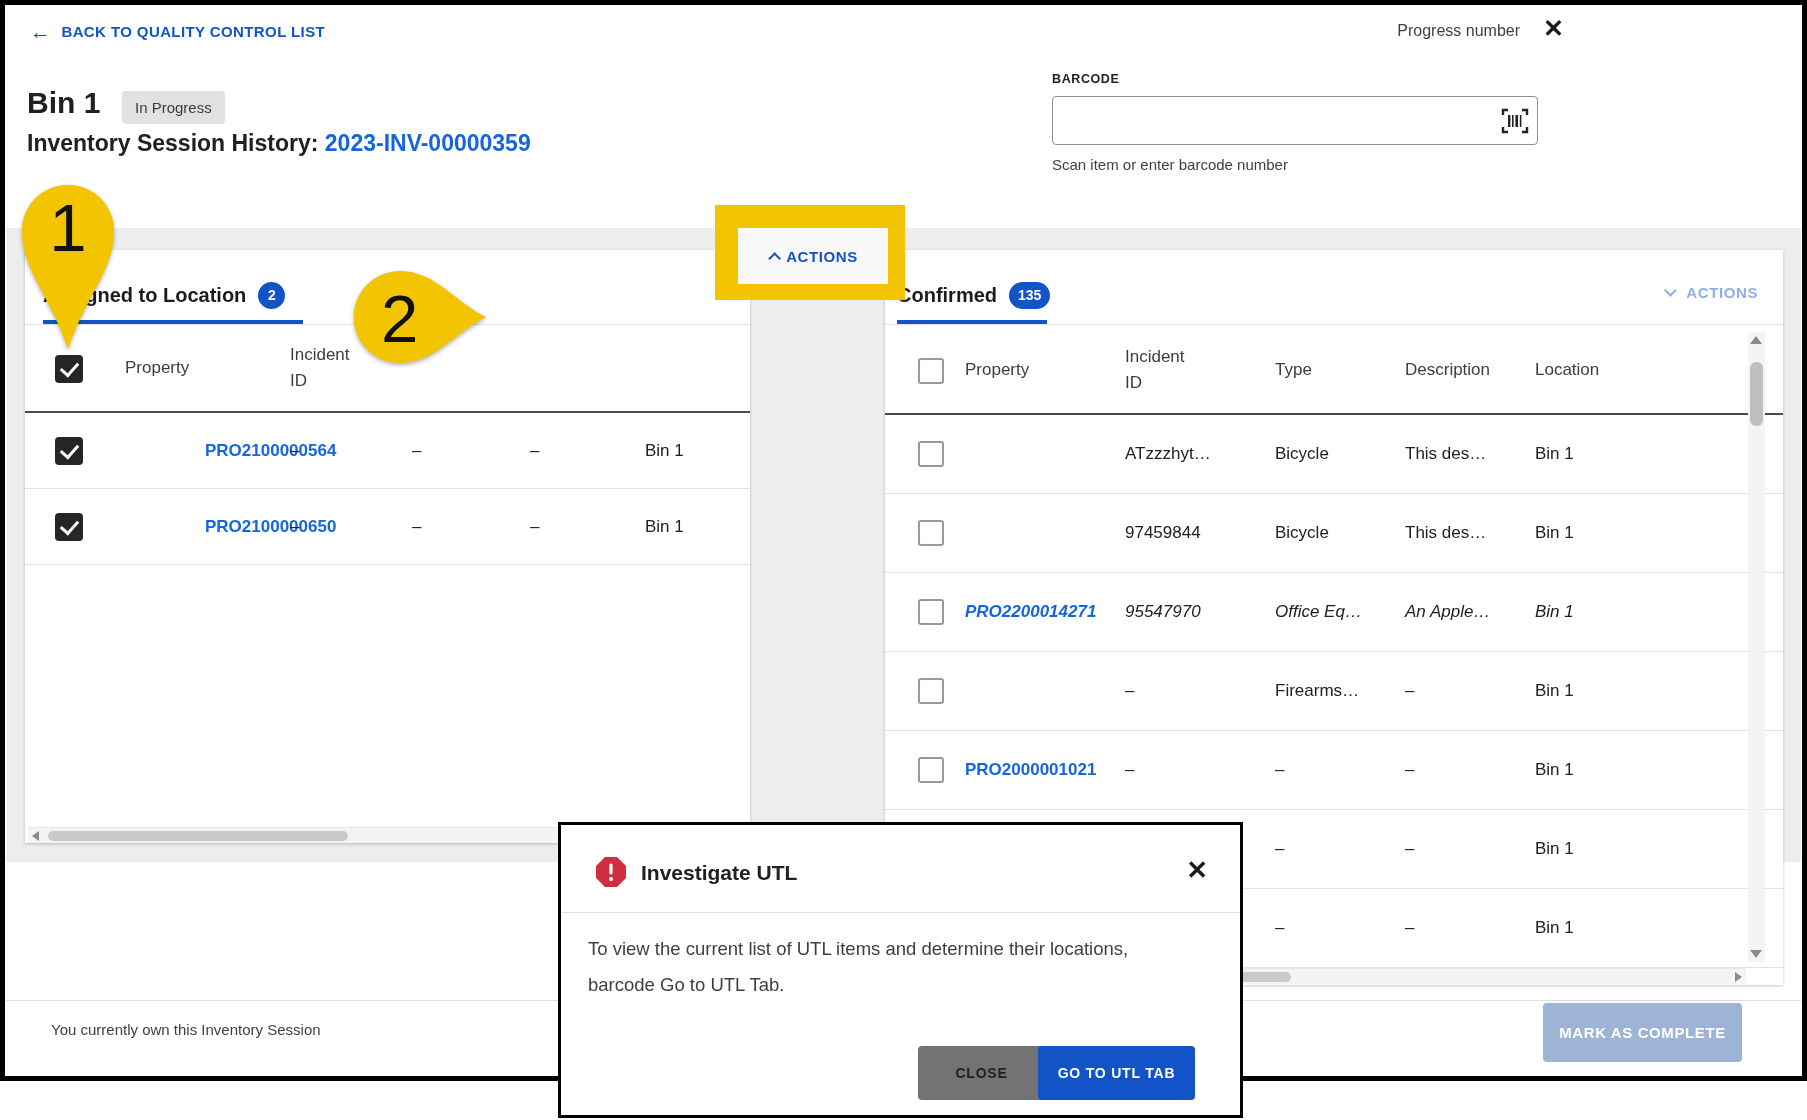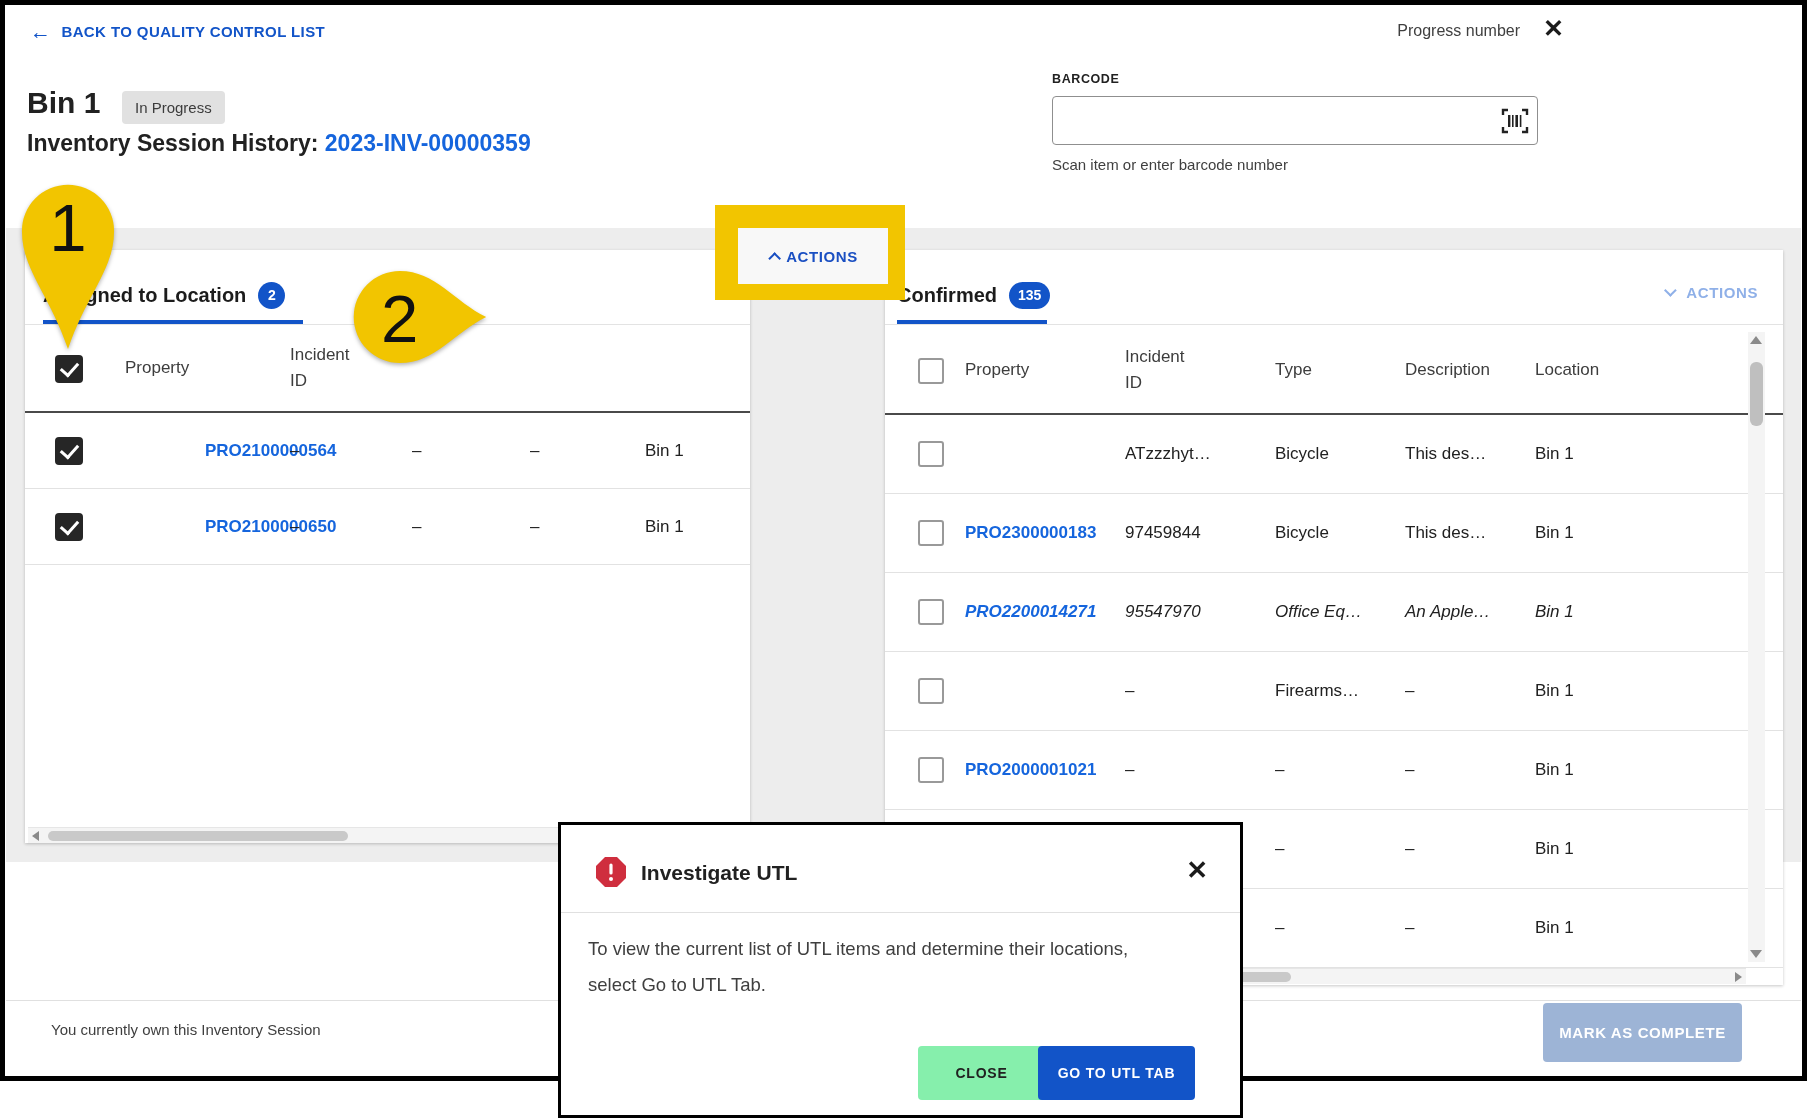--- a/index.html
+++ b/index.html
@@ -111,21 +111,21 @@
   #modal { position:absolute; left:558px; top:822px; width:685px; height:296px; background:#fff;
     border:3px solid #000; z-index:10; }
   #modal-header { position:absolute; left:0; top:0; width:100%; height:86px; }
   #alert-icon { position:absolute; left:34px; top:31px; }
   #modal-title { position:absolute; left:80px; top:36px; font-size:21px; font-weight:bold; }
   #modal-close { position:absolute; right:32px; top:30px; font-size:26px; font-weight:bold; color:#1b1b1b; cursor:pointer; }
   #modal-divider { position:absolute; left:0; top:87px; width:100%; height:1px; background:#e0e0e0; }
   #modal-body { position:absolute; left:27px; top:106px; width:630px; font-size:18.5px; color:#3f3f3f; line-height:36px; }
   .modal-btn { position:absolute; top:221px; height:54px; border:none; border-radius:4px; font-size:14px;
     font-weight:bold; letter-spacing:.8px; cursor:pointer; font-family:"Liberation Sans",sans-serif; }
-  #btn-close { left:357px; width:127px; background:#86efac; color:#212121; }
+  #btn-close { left:357px; width:127px; background:#737373; color:#212121; }
   #btn-goutl { left:477px; width:157px; background:var(--accent-blue,#1254c8); color:#fff; }
 
   
   #footer-divider { position:absolute; left:6px; top:1000px; width:1795px; height:1px; background:#e0e0e0; z-index:1;}
   #ownership { position:absolute; left:25px; top:1021px; font-size:15px; color:#3f3f3f; z-index:1;margin-left:26px;}
   #mark-complete { position:absolute; left:1543px; top:1003px; width:199px; height:59px;
     background:var(--disabled-button-blue,#9db4d6); color:#fff; border:none; border-radius:4px;
     font-size:15px; font-weight:bold; letter-spacing:.6px; z-index:1; font-family:"Liberation Sans",sans-serif;}
 </style>
 </head>
@@ -223,21 +223,20 @@
 
     <div class="trow" style="top:165px;">
       <span class="cb unchecked rc-check" style="top:26px;"></span>
       <span class="cell rc-inc">ATzzzhyt…</span>
       <span class="cell rc-type">Bicycle</span>
       <span class="cell rc-desc">This des…</span>
       <span class="cell rc-loc">Bin 1</span>
     </div>
     <div class="trow" style="top:244px;">
       <span class="cb unchecked rc-check" style="top:26px;"></span>
-      <a class="cell rc-prop prop-link">PRO2300000183</a>
       <span class="cell rc-inc">97459844</span>
       <span class="cell rc-type">Bicycle</span>
       <span class="cell rc-desc">This des…</span>
       <span class="cell rc-loc">Bin 1</span>
     </div>
     <div class="trow" style="top:323px;font-style:italic;">
       <span class="cb unchecked rc-check" style="top:26px;"></span>
       <a class="cell rc-prop prop-link">PRO2200014271</a>
       <span class="cell rc-inc">95547970</span>
       <span class="cell rc-type">Office Eq…</span>
@@ -311,21 +310,21 @@
         <polygon points="10,1 22,1 31,10 31,22 22,31 10,31 1,22 1,10" fill="var(--alert-red,#cf2e3e)"></polygon>
         <rect x="14.4" y="7.5" width="3.2" height="11" rx="1.6" fill="#fff"></rect>
         <circle cx="16" cy="23" r="2" fill="#fff"></circle>
       </svg>
       <span id="modal-title">Investigate UTL</span>
       <span id="modal-close">✕</span>
     </div>
     <div id="modal-divider"></div>
     <div id="modal-body">
       <span>To view the current list of UTL items and determine their locations,</span><br>
-      <span>select Go to UTL Tab.</span>
+      <span>barcode Go to UTL Tab.</span>
     </div>
     <button id="btn-close" class="modal-btn">CLOSE</button>
     <button id="btn-goutl" class="modal-btn">GO TO UTL TAB</button>
   </div>
 
   <div id="footer-divider"></div>
   <div id="ownership">You currently own this Inventory Session</div>
   <button id="mark-complete" disabled="">MARK AS COMPLETE</button>
 
   <div id="frame"></div>

